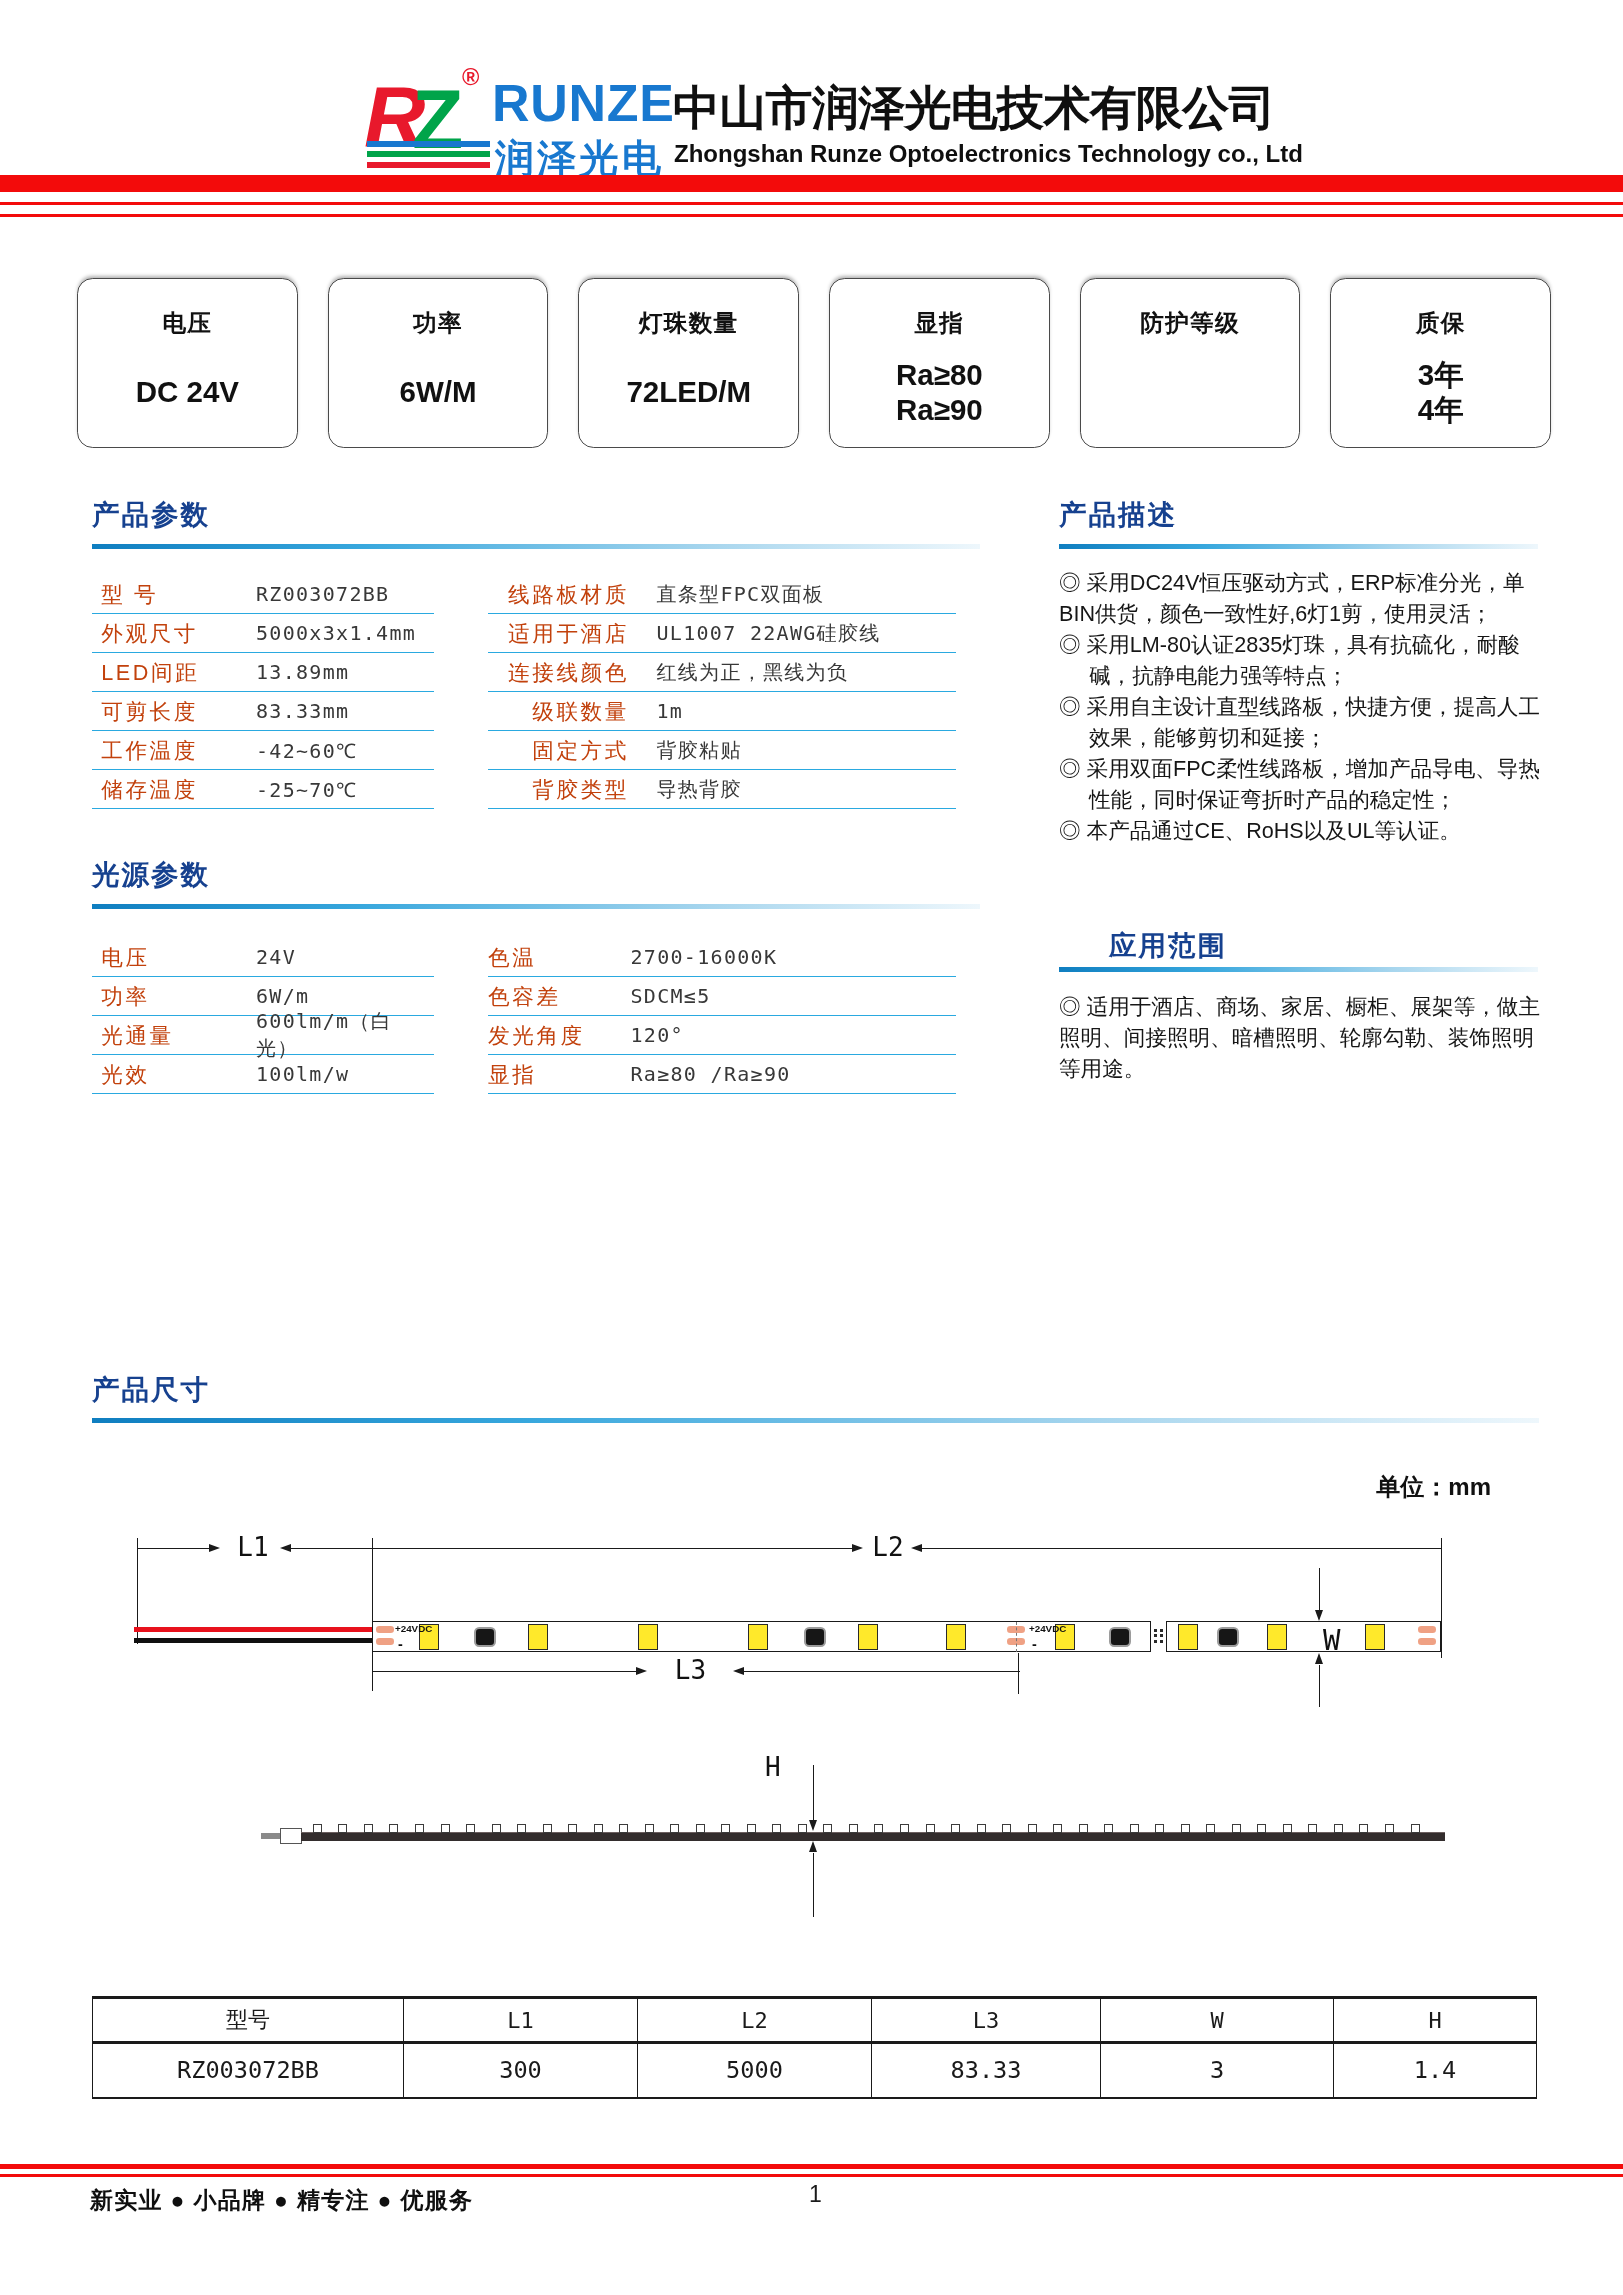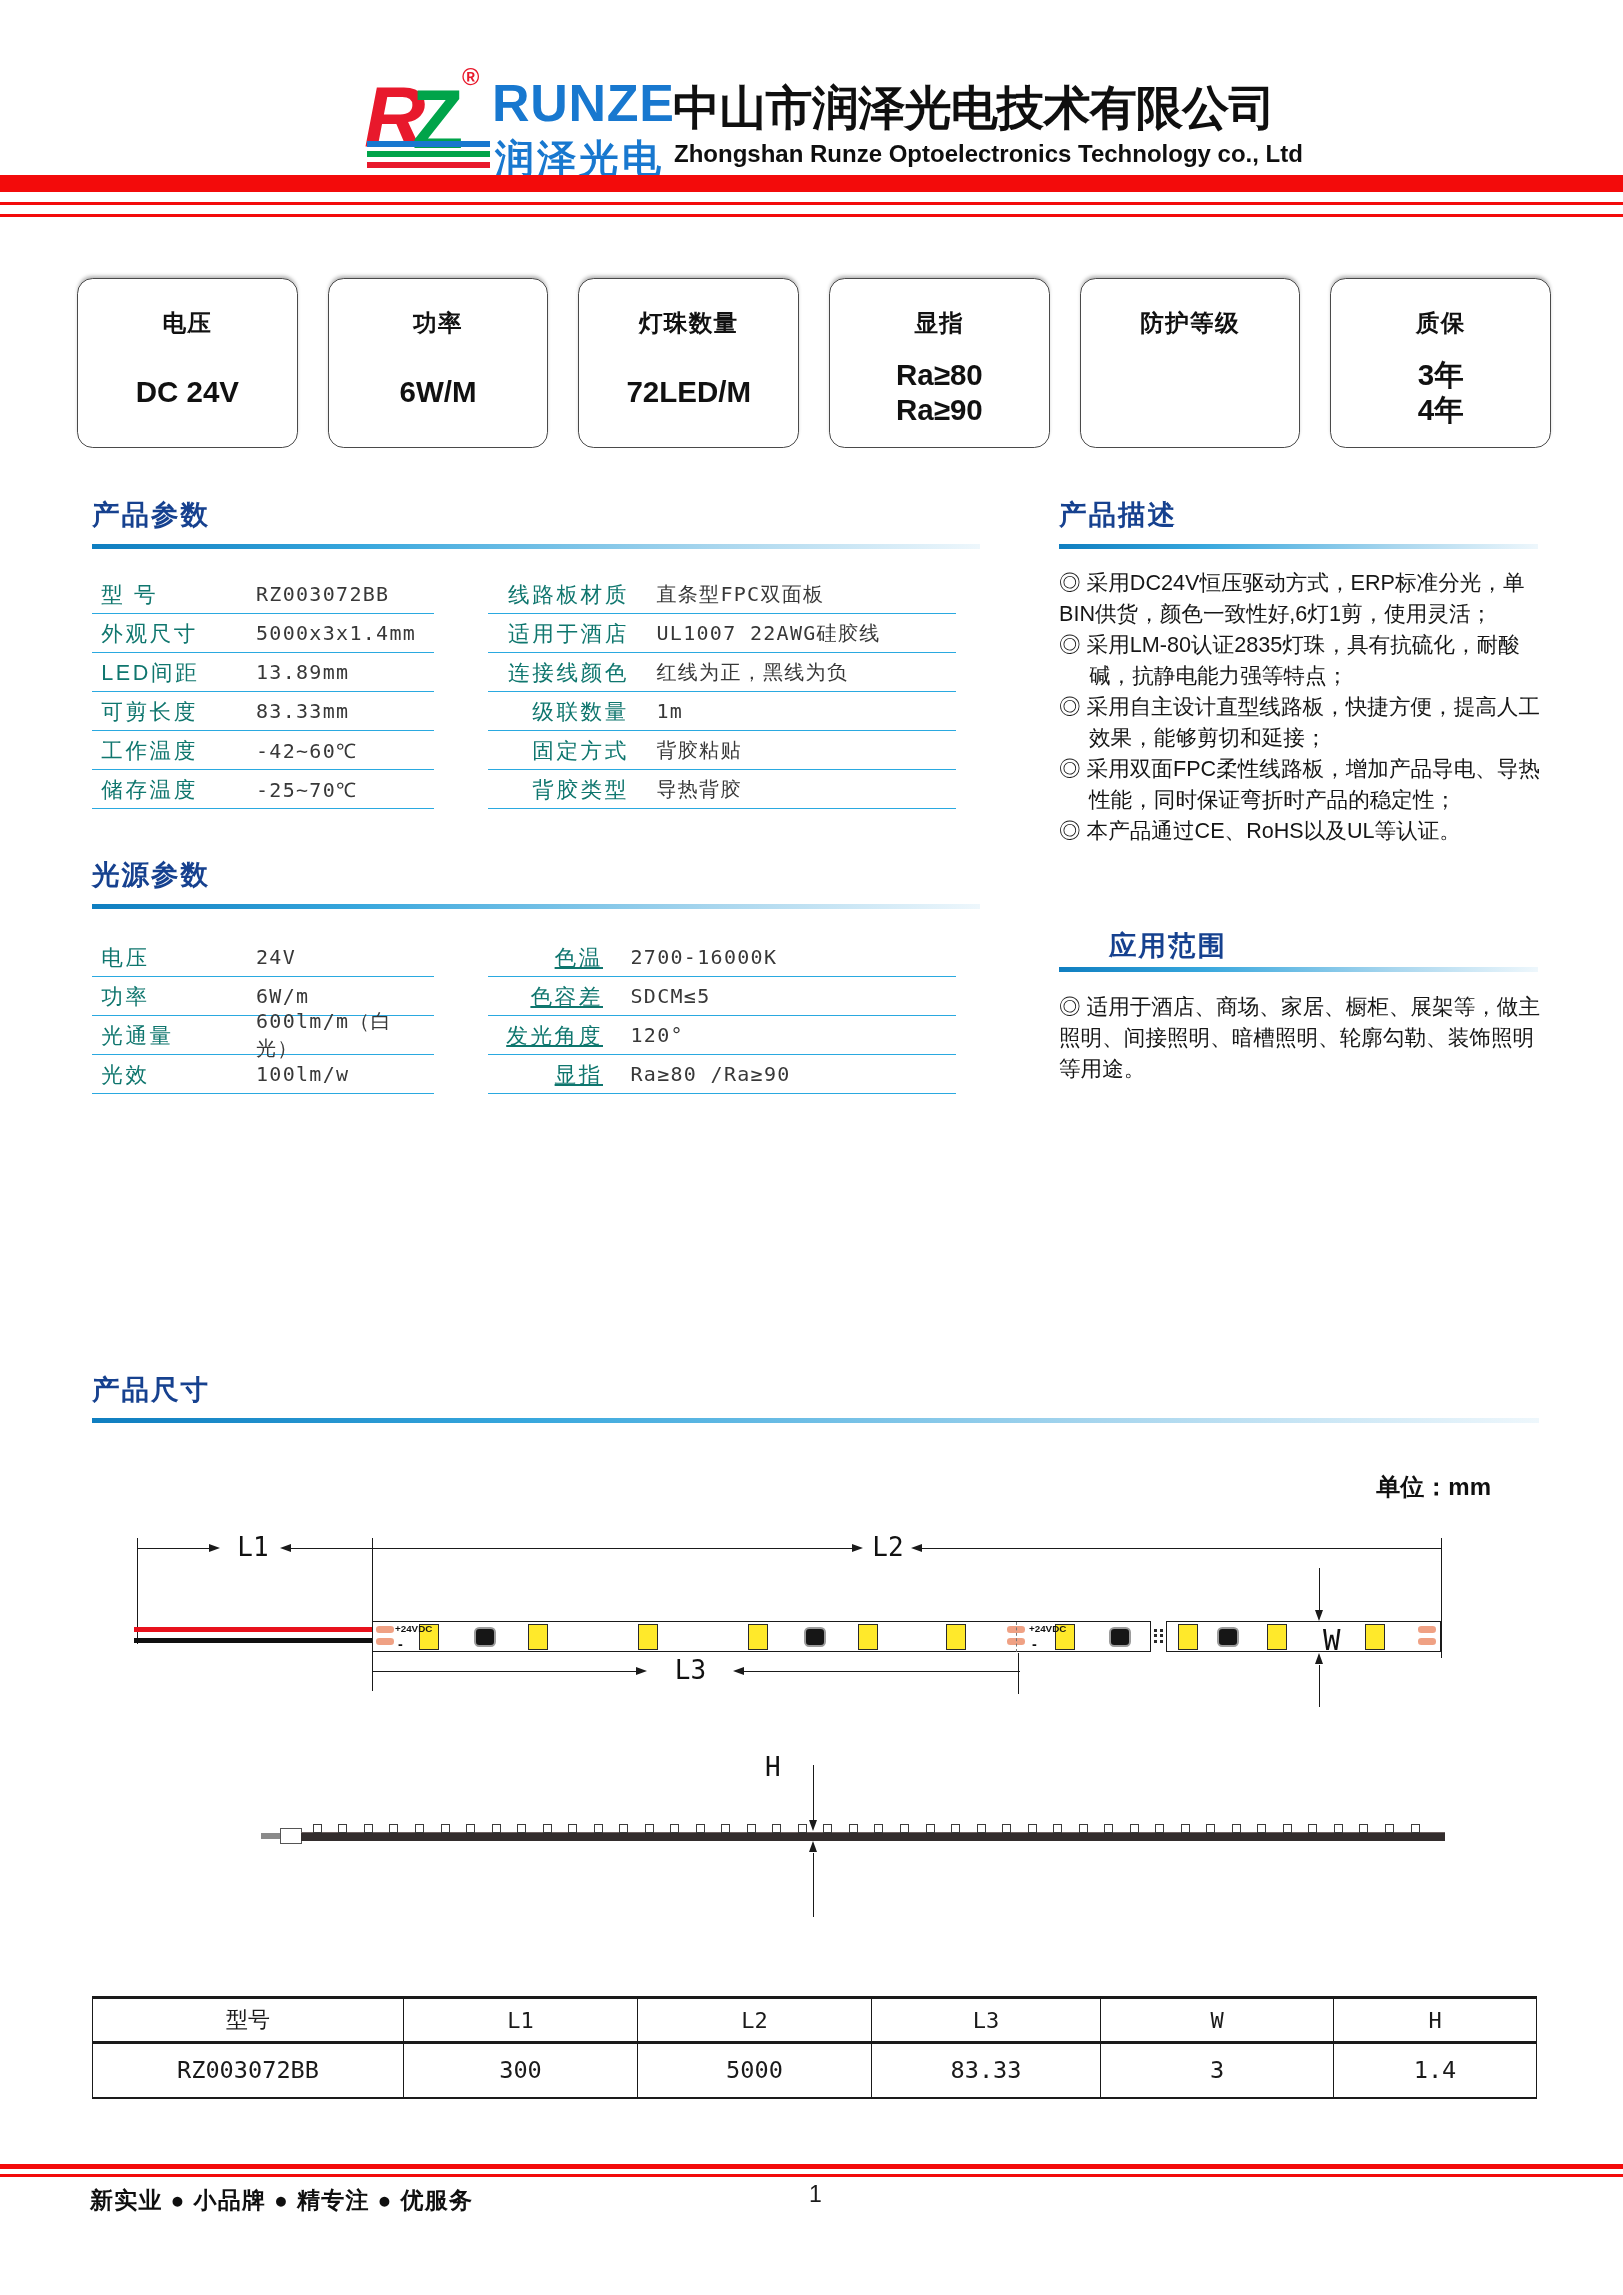--- a/index.html
+++ b/index.html
@@ -26,26 +26,26 @@
   .spec-valwrap { flex:1; display:flex; align-items:center; justify-content:center; width:100%; }
   .spec-value { font-size:29.5px; font-weight:800; color:#111; white-space:pre-line; text-align:center; line-height:1.18; letter-spacing:0; }
 
   
   .sec-title { position:absolute; font-size:27.5px; font-weight:800; color:#16418f; letter-spacing:2px; }
   .sec-line  { position:absolute; height:4.6px; background:linear-gradient(90deg,#0f7ec0 0%,#37a7dd 30%,#a8d6ee 70%,#eef7fc 100%); }
 
   
   .ptable { position:absolute; }
   .prow { height:39px; border-bottom:1.3px solid #2aa9e0; display:flex; align-items:center; }
-  .plabel { font-size:21.6px; color:#0f766e; letter-spacing:2.6px; flex:0 0 auto; }
+  .plabel { font-size:21.6px; color:#c2410c; letter-spacing:2.6px; flex:0 0 auto; }
   .pvalue { font-family:"DejaVu Sans Mono", monospace; font-size:20px; color:#383838; letter-spacing:1.3px; }
   .lt-left .plabel { width:164px; padding-left:9.2px; }
   .lt-right .plabel { width:141px; text-align:right; }
   .lt-right .pvalue { padding-left:27.5px; }
-  .lt-rlight .plabel { width:115px; text-align:right;text-decoration:underline; }
+  .lt-rlight .plabel { width:115px; text-align:left; }
   .lt-rlight .pvalue { padding-left:27.5px; }
 
   
   .desc { position:absolute; font-size:21.6px; line-height:31px; color:#161616; }
   .desc p { margin:0; }
   .desc p.hang { padding-left:30px; text-indent:-30px; }
 
   
   .dline { position:absolute; background:#1a1a1a; }
   .dlabel { position:absolute; font-family:"DejaVu Sans Mono", monospace; font-size:26px; color:#111; }

